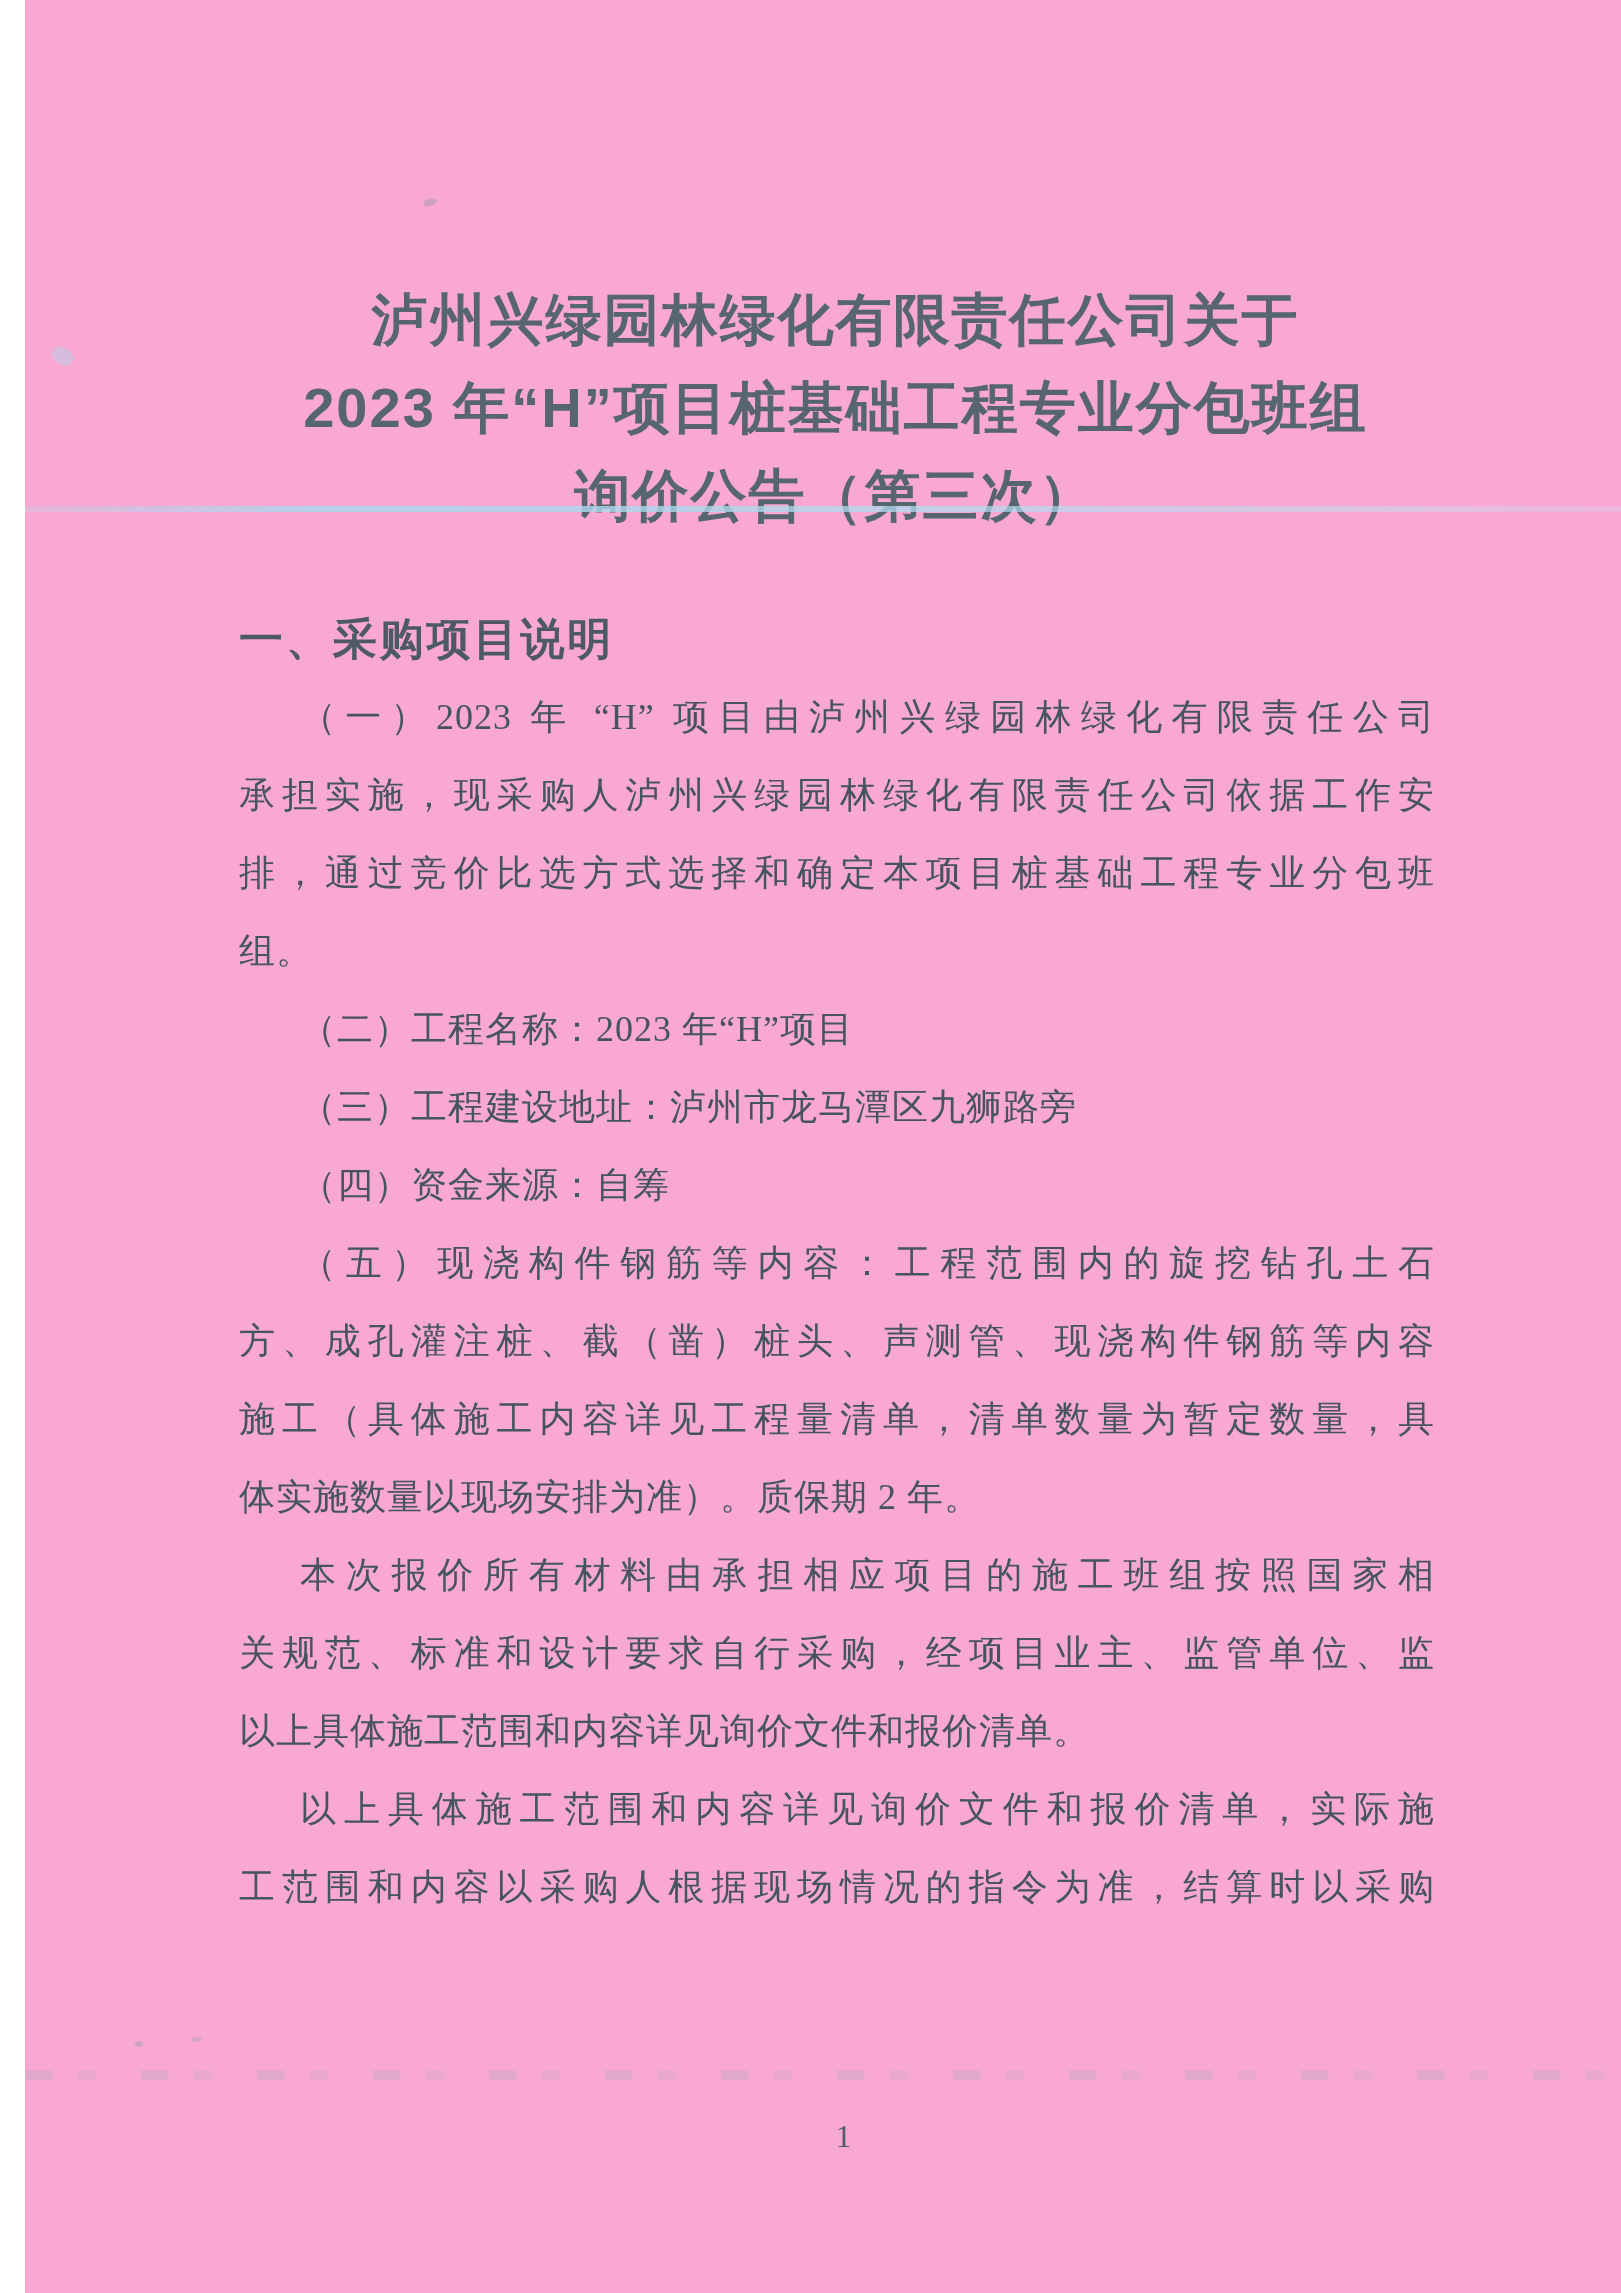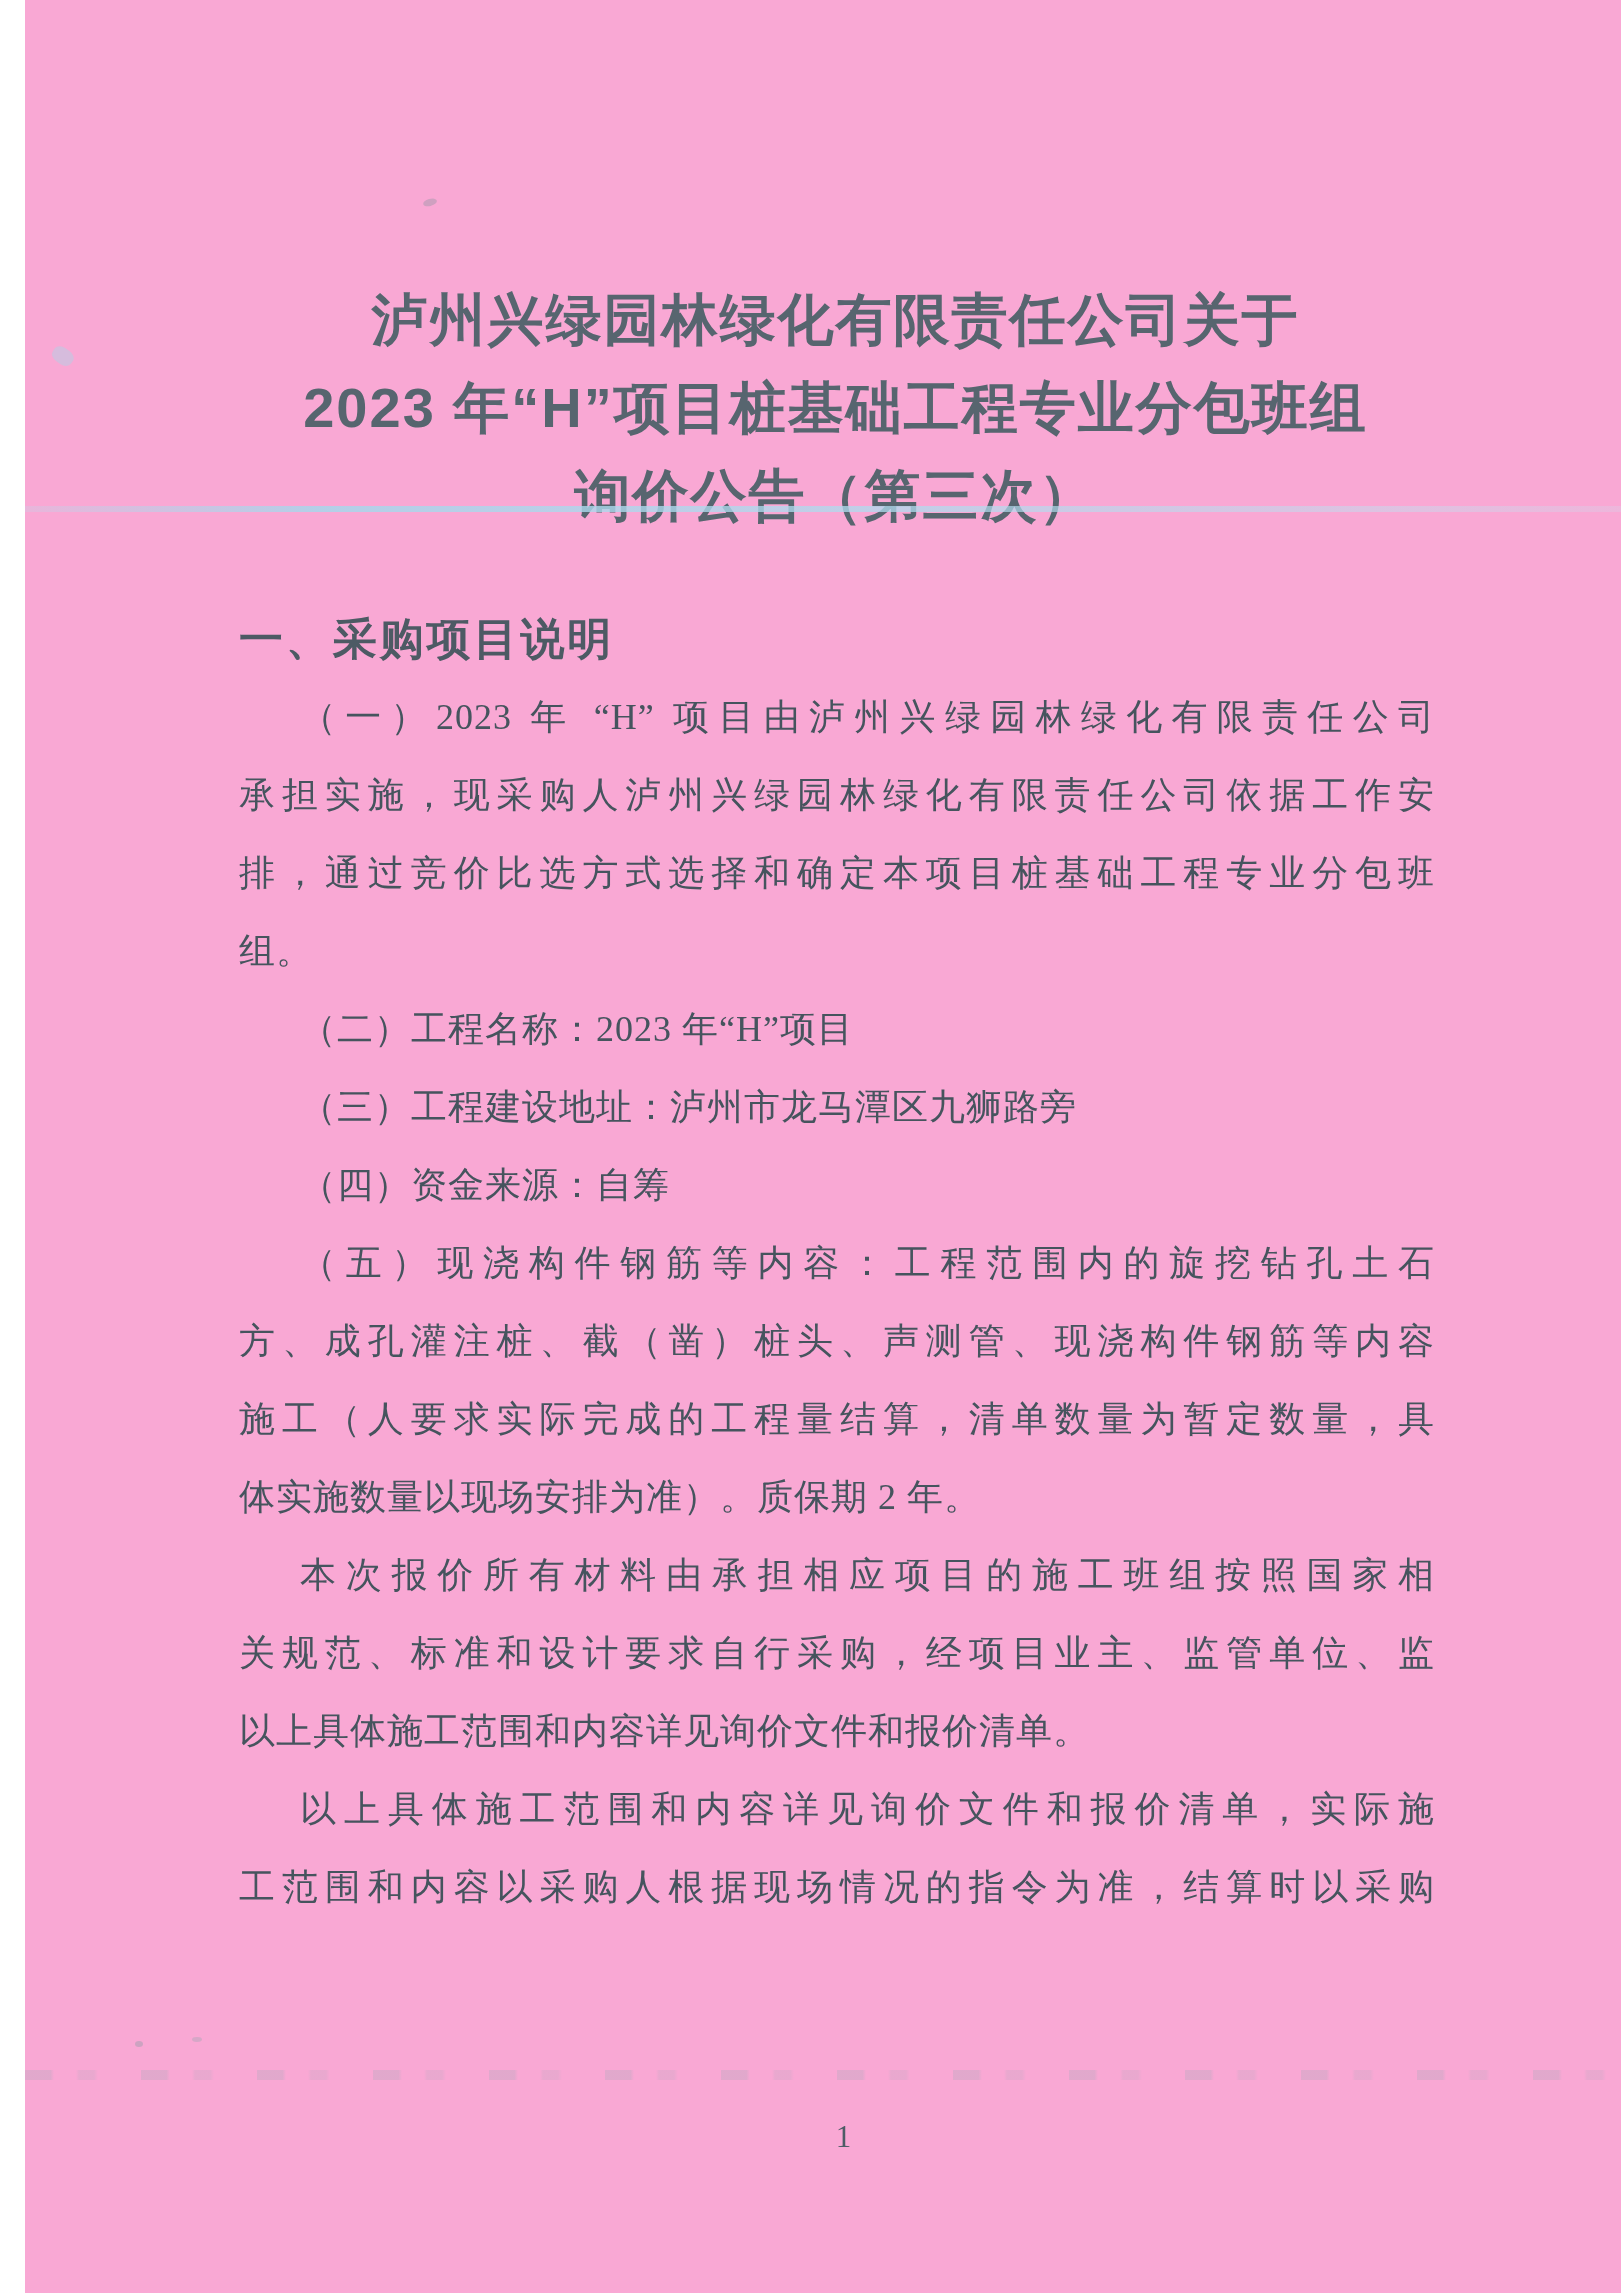--- a/index.html
+++ b/index.html
@@ -139,21 +139,21 @@
     <div>
         <div class="line ind just">（一）2023 年 “H” 项目由泸州兴绿园林绿化有限责任公司</div>
         <div class="line just">承担实施，现采购人泸州兴绿园林绿化有限责任公司依据工作安</div>
         <div class="line just">排，通过竞价比选方式选择和确定本项目桩基础工程专业分包班</div>
         <div class="line">组。</div>
         <div class="line ind">（二）工程名称：2023 年“H”项目</div>
         <div class="line ind">（三）工程建设地址：泸州市龙马潭区九狮路旁</div>
         <div class="line ind">（四）资金来源：自筹</div>
         <div class="line ind just">（五）现浇构件钢筋等内容：工程范围内的旋挖钻孔土石</div>
         <div class="line just">方、成孔灌注桩、截（凿）桩头、声测管、现浇构件钢筋等内容</div>
-        <div class="line just">施工（人要求实际完成的工程量结算，清单数量为暂定数量，具</div>
+        <div class="line just">施工（具体施工内容详见工程量清单，清单数量为暂定数量，具</div>
         <div class="line">体实施数量以现场安排为准）。质保期 2 年。</div>
         <div class="line ind just">本次报价所有材料由承担相应项目的施工班组按照国家相</div>
         <div class="line just">关规范、标准和设计要求自行采购，经项目业主、监管单位、监</div>
         <div class="line">以上具体施工范围和内容详见询价文件和报价清单。</div>
         <div class="line ind just">以上具体施工范围和内容详见询价文件和报价清单，实际施</div>
         <div class="line just">工范围和内容以采购人根据现场情况的指令为准，结算时以采购</div>
       </div>
   </div>
 
   <div class="footer">1</div>

